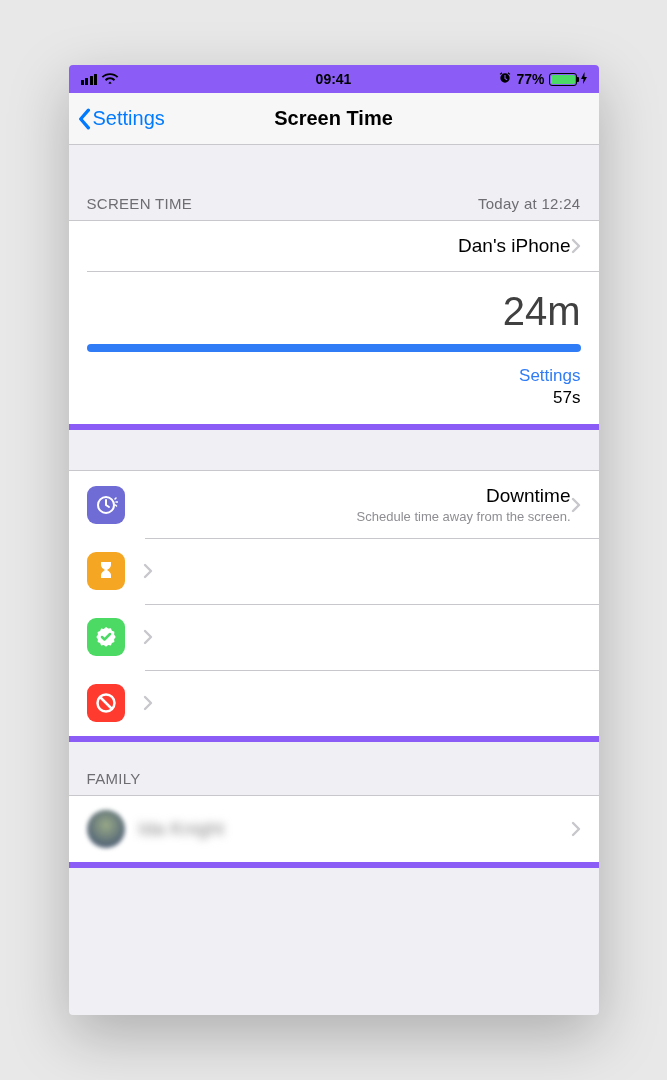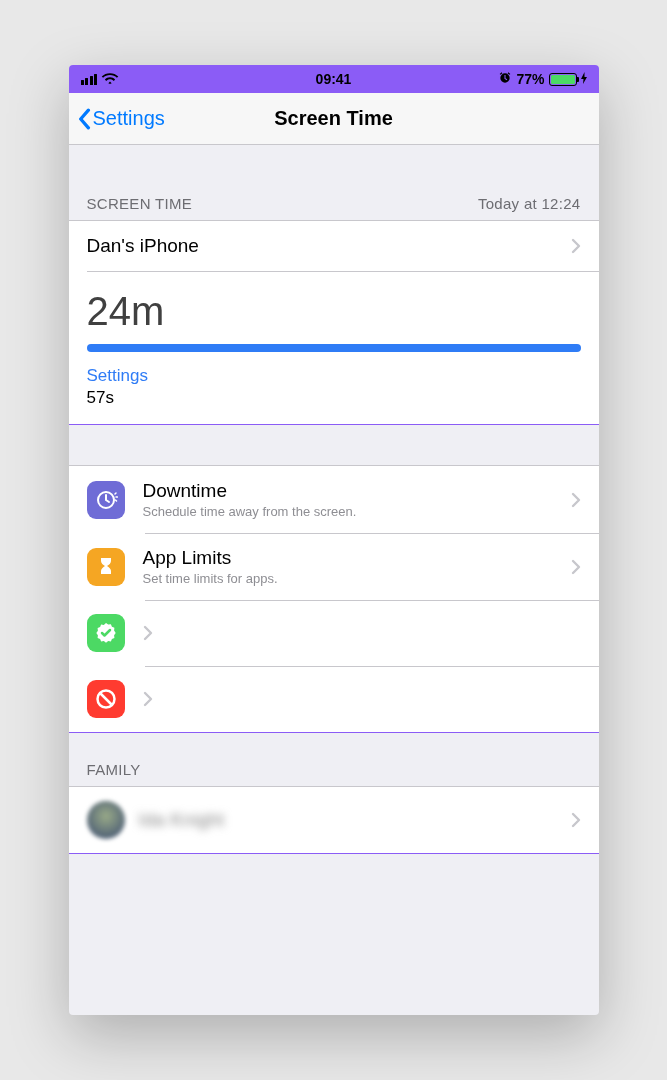--- a/index.html
+++ b/index.html
@@ -74,21 +74,22 @@
   .content { flex:1; overflow:hidden; }
   .section-header {
     display:flex; justify-content:space-between;
     padding: 50px 18px 8px;
     font-size:15px; color:#6d6d72; letter-spacing:0.3px;
   }
   .section-header.tight { padding-top: 28px; }
   .group {
     background:#fff;
     border-top:1px solid #c8c7cc;
-    border-bottom:1px solid #8b5cf6;
+    border-bottom:6px solid #8b5cf6;
+    text-align:right;
   }
   .row {
     display:flex; align-items:center;
     padding: 14px 18px;
     position:relative;
   }
   .row + .row::before,
   .row.div-above::before {
     content:''; position:absolute; top:0; left:18px; right:0; height:1px; background:#c8c7cc;
   }
@@ -226,24 +227,20 @@
               <path fill="none" stroke="#c7c7cc" stroke-width="2.4" stroke-linecap="round" stroke-linejoin="round" d="M2 2l6 6-6 6"></path>
             </svg>
           </span>
         </div>
         <div class="row indent">
           <div class="icon-box applimits">
             <svg viewBox="0 0 24 24">
               <path fill="#fff" d="M7 3h10v3c0 2-2 4-4 5v0c2 1 4 3 4 5v3H7v-3c0-2 2-4 4-5-2-1-4-3-4-5V3z"></path>
             </svg>
           </div>
-          <div class="text-col">
-            <div class="title-line">App Limits</div>
-            <div class="sub-line">Set time limits for apps.</div>
-          </div>
           <span class="chev">
             <svg viewBox="0 0 10 16">
               <path fill="none" stroke="#c7c7cc" stroke-width="2.4" stroke-linecap="round" stroke-linejoin="round" d="M2 2l6 6-6 6"></path>
             </svg>
           </span>
         </div>
         <div class="row indent">
           <div class="icon-box allowed">
             <svg viewBox="0 0 24 24">
               <path fill="#fff" d="M12 2l2.2 1.6 2.7-.3 1 2.5 2.5 1-.3 2.7L21.7 12l-1.6 2.2.3 2.7-2.5 1-1 2.5-2.7-.3L12 21.7l-2.2-1.6-2.7.3-1-2.5-2.5-1 .3-2.7L2.3 12l1.6-2.2-.3-2.7 2.5-1 1-2.5 2.7.3L12 2z"></path>

